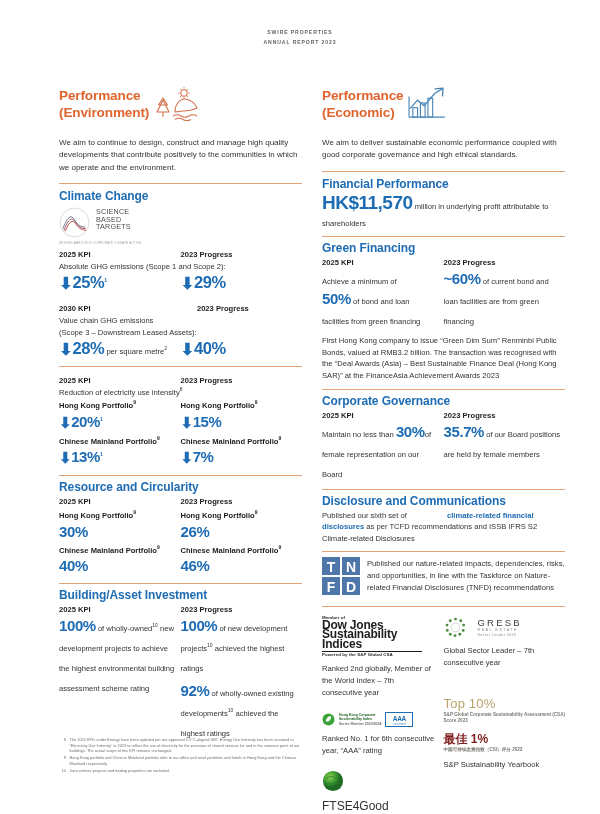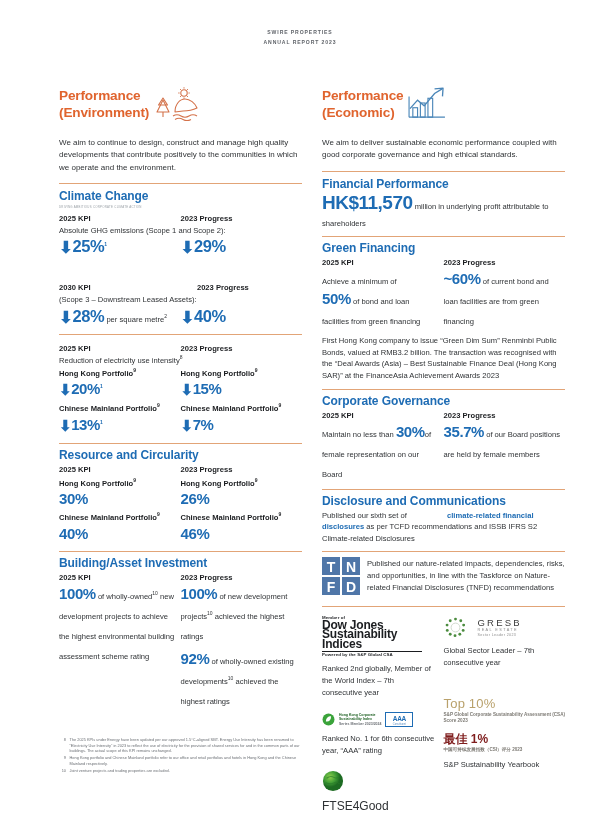--- a/index.html
+++ b/index.html
@@ -170,48 +170,62 @@
           <path d="M22 33.4 q4 -2.2 8 0 q4 2.2 8 0" fill="none"></path>
         </svg>
       </span>
     </div>
 
     <div class="intro">We aim to continue to design, construct and manage high quality developments that contribute positively to the communities in which we operate and the environment.</div>
 
     <hr class="rule">
     <div class="sec-title">Climate Change</div>
 
+    <div style="margin-top:5px;display:flex;align-items:flex-start;gap:6px;">
+      <svg width="31" height="31" viewBox="0 0 40 40">
+        <circle cx="20" cy="20" r="18.6" fill="none" stroke="#cfd2d6" stroke-width="1"></circle>
+        <path d="M5 28 C10 15 14 10 18 14 C21 17 24 26 34 26" fill="none" stroke="#5b6670" stroke-width="1.1"></path>
+        <path d="M6.5 30 C11 18 15 13 19 17 C22 20 25 28 34.5 28" fill="none" stroke="#8a4a6a" stroke-width="1.1"></path>
+        <path d="M8 31.5 C12 21 16 16 20 20 C23 23 26 30 35 30" fill="none" stroke="#c0392b" stroke-width="1.1"></path>
+      </svg>
+      <div style="padding-top:1px;">
+        <div style="font-size:7.2px;line-height:7.6px;color:#4a4f55;font-weight:400;letter-spacing:.2px;">SCIENCE</div>
+        <div style="font-size:7.2px;line-height:7.6px;color:#4a4f55;font-weight:400;letter-spacing:.2px;">BASED</div>
+        <div style="font-size:7.2px;line-height:7.6px;color:#4a4f55;font-weight:400;letter-spacing:.2px;">TARGETS</div>
+      </div>
+    </div>
     <div style="font-size:2.9px;color:#9aa0a6;letter-spacing:.25px;margin-top:2.5px;margin-bottom:1px;">DRIVING AMBITIOUS CORPORATE CLIMATE ACTION</div>
 
     <div class="kpi-grid">
       <div class="kpi-col">
         <div class="kpi-label">2025 KPI</div>
       </div>
       <div class="kpi-col r">
         <div class="kpi-label">2023 Progress</div>
       </div>
     </div>
     <div class="kpi-sub">Absolute GHG emissions (Scope 1 and Scope 2):</div>
     <div class="kpi-grid">
       <div class="kpi-col">
         <div class="big"><span class="arrow-dn">⬇</span><span>25%</span><sup>1</sup></div>
       </div>
       <div class="kpi-col r">
         <div class="big"><span class="arrow-dn">⬇</span><span>29%</span></div>
       </div>
     </div>
 
-    <div class="kpi-grid" style="margin-top:22px;gap:32px;">
+    <div class="kpi-grid" style="margin-top:7px;gap:32px;">
       <div class="kpi-col">
         <div class="kpi-label">2030 KPI</div>
       </div>
       <div class="kpi-col r">
         <div class="kpi-label">2023 Progress</div>
       </div>
     </div>
+    <div class="kpi-sub">Value chain GHG emissions</div>
     <div class="kpi-sub">(Scope 3 – Downstream Leased Assets):</div>
     <div class="kpi-grid">
       <div class="kpi-col">
         <div class="inline-wrap"><span class="big"><span class="arrow-dn">⬇</span><span>28%</span></span><span class="mid-run">&nbsp;<span>per square metre</span><sup>2</sup></span></div>
       </div>
       <div class="kpi-col r">
         <div class="big"><span class="arrow-dn">⬇</span><span>40%</span></div>
       </div>
     </div>
 

